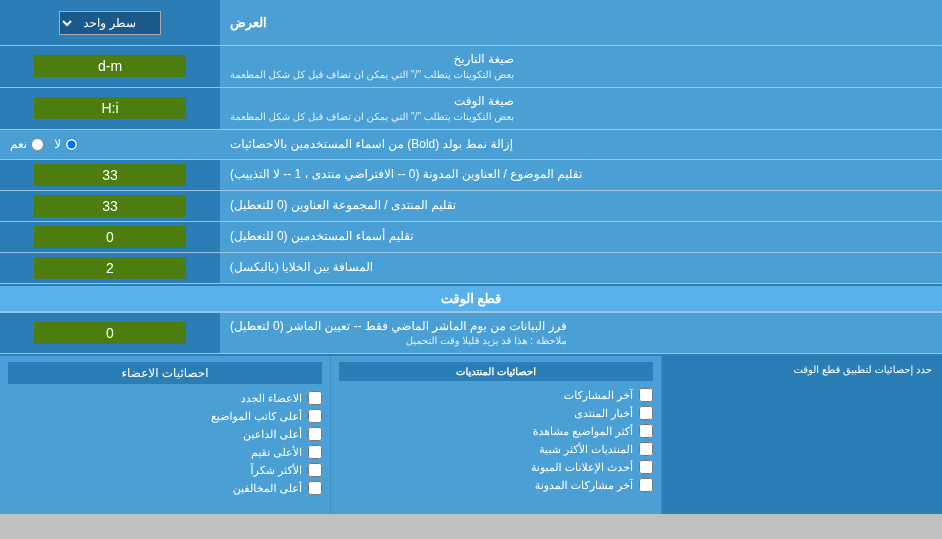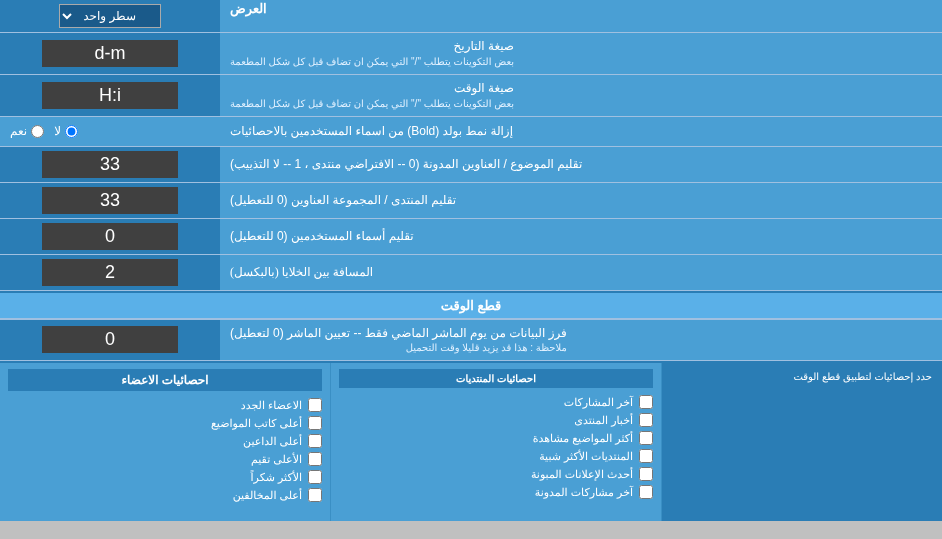--- a/index.html
+++ b/index.html
@@ -39,27 +39,27 @@
     }
     .input-cell {
       background: #2a7db5;
       display: flex;
       align-items: center;
       justify-content: center;
       padding: 4px 8px;
       min-width: 180px;
     }
     .input-cell input[type="text"] {
-      background: #404040;
+      background: #4d7c0f;
       color: #fff;
       border: none;
       padding: 3px 8px;
-      width: 136px;
+      width: 152px;
       text-align: center;
-      font-size: 18px;
+      font-size: 14px;
       direction: ltr;
     }
     .section-header {
       background: #5ab0e8;
       color: #fff;
       text-align: center;
       padding: 5px 10px;
       font-size: 13px;
       font-weight: bold;
       width: 100%;
@@ -104,21 +104,21 @@
       align-items: flex-start;
       justify-content: flex-end;
     }
   </style>
 </head>
 <body>
 
 <div class="container">
 
   <div class="row" style="background:#2a7db5;">
-    <div style="flex:1; background:#4a9fd4; display:flex; align-items:flex-start; justify-content:flex-end; padding:1px 10px;">
+    <div style="flex:1; background:#4a9fd4; display:flex; align-items:flex-start; justify-content:flex-end; padding:15px 10px;">
       <span style="color:#fff; font-weight:bold; font-size:13px;">العرض</span>
     </div>
     <div class="input-cell" style="min-width:220px; background:#2a7db5;">
       <select style="background:#1a5a8a; color:#fff; border:1px solid #aaa; padding:3px 20px 3px 6px; font-size:12px; direction:rtl;">
         <option>سطر واحد</option>
         <option>سطران</option>
         <option>ثلاثة أسطر</option>
       </select>
     </div>
   </div>
@@ -243,21 +243,21 @@
         <input type="checkbox" style="">
         <span>أحدث الإعلانات المبونة</span>
       </div>
       <div class="stats-item">
         <input type="checkbox" style="">
         <span>آخر مشاركات المدونة</span>
       </div>
     </div>
 
     <div style="flex:1; padding:6px 8px;">
-      <div style="background:#2a7db5; color:#fff; text-align:center; padding:4px; font-size:12px; font-weight:bold; margin-bottom:5px;">احصائيات الاعضاء</div>
+      <div style="background:#2a7db5; color:#fff; text-align:center; padding:4px; font-size:12px; font-weight:normal; margin-bottom:5px;">احصائيات الاعضاء</div>
       <div class="stats-item">
         <input type="checkbox" style="">
         <span>الاعضاء الجدد</span>
       </div>
       <div class="stats-item">
         <input type="checkbox" style="">
         <span>أعلى كاتب المواضيع</span>
       </div>
       <div class="stats-item">
         <input type="checkbox" style="">

